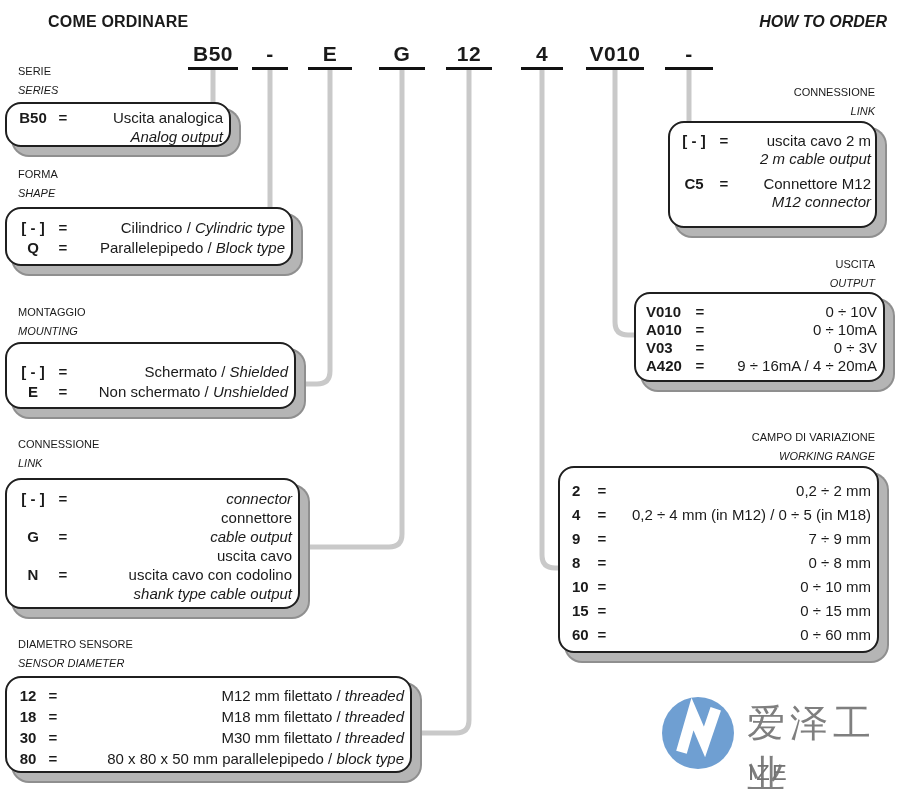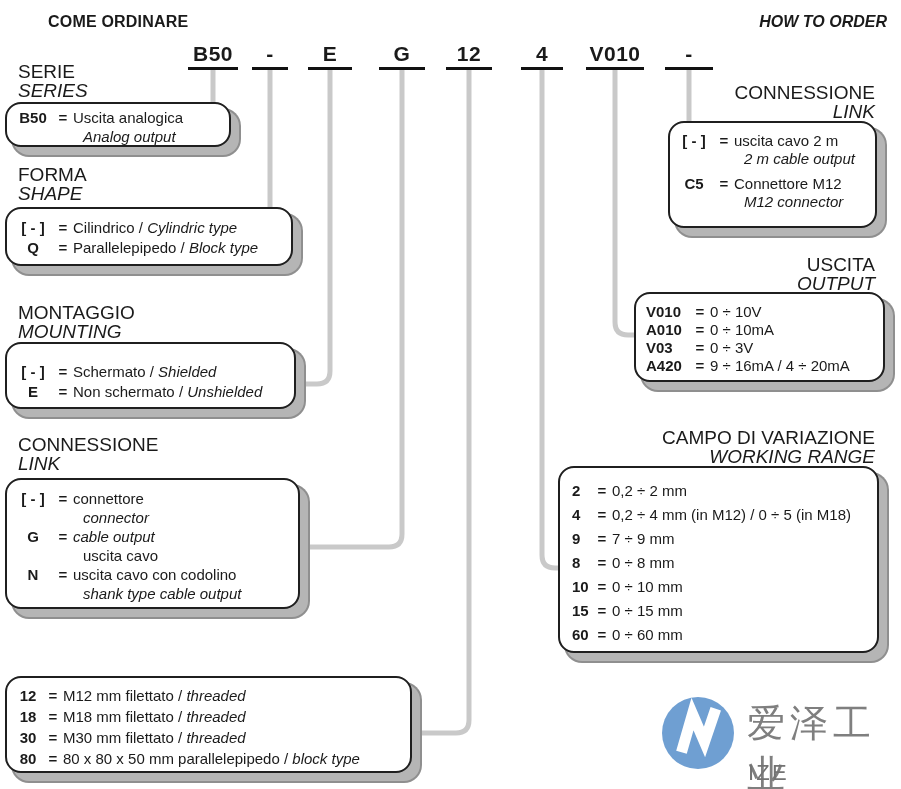--- a/index.html
+++ b/index.html
@@ -9,32 +9,32 @@
   }
   
   .hdr-left{position:absolute;left:48px;top:13px;font-size:16px;font-weight:bold;letter-spacing:.2px;}
   .hdr-right{position:absolute;right:14px;top:13px;font-size:16px;font-weight:bold;font-style:italic;}
   
   .seg{position:absolute;top:42px;height:25px;border-bottom:3px solid #111;
        text-align:center;font-size:21px;font-weight:bold;line-height:23px;letter-spacing:.5px;}
   
   .wires{position:absolute;left:0;top:0;}
   
-  .glabel{position:absolute;font-size:19px;line-height:19px;}
+  .glabel{position:absolute;font-size:11px;line-height:19px;}
   .glabel .sub{font-style:italic;}
   .glabel.right{text-align:right;}
   
   .callout{position:absolute;box-sizing:border-box;background:#fff;
     border:2px solid #1f1f1f;border-radius:16px;
     box-shadow:8px 8px 0 0 #b5b5b5,8px 8px 0 2px #8f8f8f;}
   .entries{display:block;}
   .entry{display:grid;grid-template-columns:var(--codew,38px) 20px 1fr;align-items:start;font-size:15px;}
   .entry .code{font-weight:bold;text-align:center;white-space:nowrap;}
   .entry .eq{font-weight:bold;text-align:center;}
-  .entry .desc{white-space:nowrap;}
+  .entry .desc{white-space:nowrap;text-align:right;}
   .line .i{font-style:italic;}
   .line + .line{padding-left:10px;}
   
   #box-serie     {left:5px;  top:102px; width:226px; height:45px;  padding:4px 6px 0;  line-height:19px; --codew:40px;}
   #box-forma     {left:5px;  top:207px; width:288px; height:59px;  padding:9px 6px 0;  line-height:20px; --codew:40px;}
   #box-montaggio {left:5px;  top:342px; width:291px; height:67px;  padding:18px 6px 0; line-height:20px; --codew:40px;}
   #box-conn-sx   {left:5px;  top:478px; width:295px; height:131px; padding:9px 6px 0;  line-height:19px; --codew:40px;}
   #box-diametro  {left:5px;  top:676px; width:407px; height:97px;  padding:7px 6px 0;  line-height:21px; --codew:30px;}
   #box-conn-dx   {left:668px;top:121px; width:209px; height:107px; padding:9px 4px 0;  line-height:18px; --codew:40px;}
   #box-uscita    {left:634px;top:292px; width:251px; height:90px;  padding:9px 6px 0;  line-height:18px; --codew:48px;}
@@ -146,22 +146,22 @@
   <div class="glabel" style="left:18px;top:435px;">
     <div>CONNESSIONE</div>
     <div class="sub">LINK</div>
   </div>
   <div class="callout" id="box-conn-sx">
     <div class="entries">
         <div class="entry">
           <span class="code">[ - ]</span>
           <span class="eq">=</span>
           <div class="desc">
+            <div class="line"><span class="i">connector</span></div>
             <div class="line"><span class="r">connettore</span></div>
-            <div class="line"><span class="i">connector</span></div>
           </div>
         </div>
         <div class="entry">
           <span class="code">G</span>
           <span class="eq">=</span>
           <div class="desc">
             <div class="line"><span class="i">cable output</span></div>
             <div class="line"><span class="r">uscita cavo</span></div>
           </div>
         </div>
@@ -169,20 +169,24 @@
           <span class="code">N</span>
           <span class="eq">=</span>
           <div class="desc">
             <div class="line"><span class="r">uscita cavo con codolino</span></div>
             <div class="line"><span class="i">shank type cable output</span></div>
           </div>
         </div>
       </div>
   </div>
 
+  <div class="glabel" style="left:18px;top:635px;">
+    <div>DIAMETRO SENSORE</div>
+    <div class="sub">SENSOR DIAMETER</div>
+  </div>
   <div class="callout" id="box-diametro">
     <div class="entries">
         <div class="entry">
           <span class="code">12</span>
           <span class="eq">=</span>
           <div class="desc">
             <div class="line"><span class="r">M12 mm filettato / </span><span class="i">threaded</span></div>
           </div>
         </div>
         <div class="entry">

